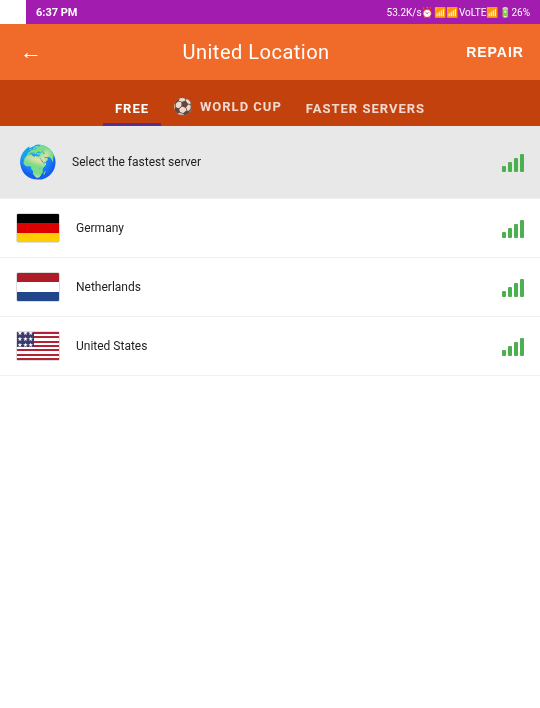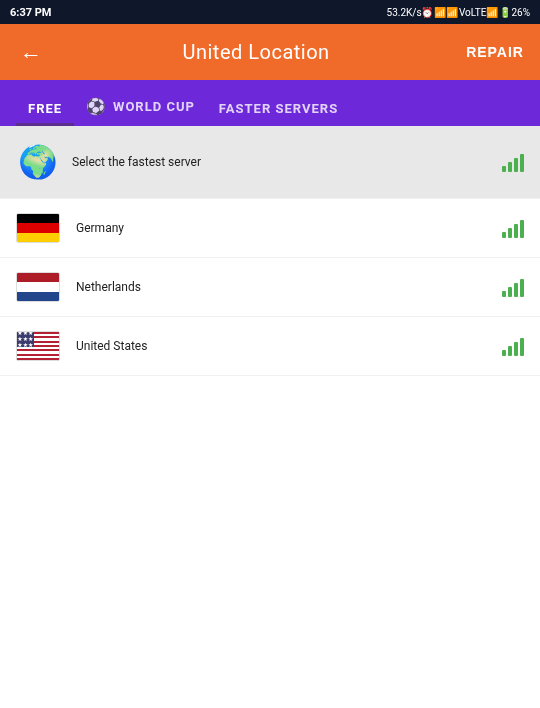--- a/index.html
+++ b/index.html
@@ -6,28 +6,29 @@
     body {
       width: 540px;
       height: 708px;
       font-family: 'Roboto', Arial, sans-serif;
       background: #fff;
       overflow: hidden;
     }
 
     
     .status-bar {
-      background: #0f172a;
+      background: #a21caf;
       color: #fff;
       font-size: 11px;
       padding: 4px 10px;
       display: flex;
       justify-content: space-between;
       align-items: center;
       height: 24px;
+      margin-left: 26px;
     }
     .status-left { font-weight: bold; }
     .status-right { display: flex; align-items: center; font-size: 10px; }
 
     
     .header {
       background: #f06b2a;
       color: #fff;
       display: flex;
       align-items: center;
@@ -53,25 +54,26 @@
       font-weight: bold;
       color: #fff;
       background: none;
       border: none;
       cursor: pointer;
       letter-spacing: 1px;
     }
 
     
     .tabs {
-      background: #6d28d9;
+      background: #c2410c;
       display: flex;
       align-items: flex-end;
       padding: 0 16px;
       height: 46px;
+      justify-content: center;
     }
     .tab {
       color: rgba(255,255,255,0.8);
       font-size: 13px;
       font-weight: bold;
       letter-spacing: 1px;
       padding: 10px 12px;
       cursor: pointer;
       position: relative;
       display: flex;

